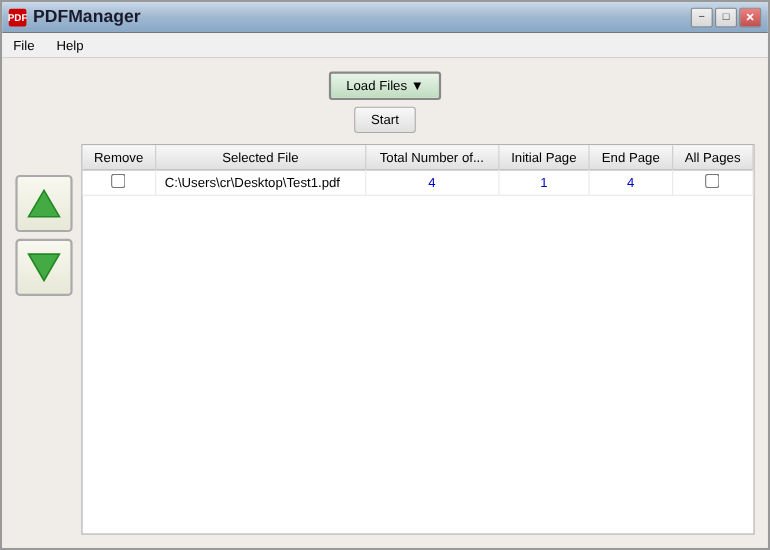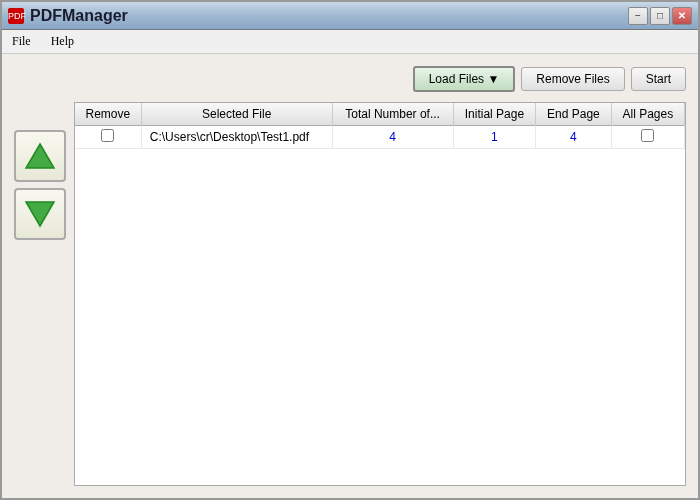--- a/index.html
+++ b/index.html
@@ -38,23 +38,24 @@
       gap: 6px;
     }
 
     .title-icon {
       width: 16px;
       height: 16px;
       background: #c00;
       border-radius: 2px;
       display: flex;
       align-items: center;
+      justify-content: center;
       font-size: 9px;
       color: white;
-      font-weight: normal;
+      font-weight: bold;
     }
 
     .title-text {
       font-size: 16px;
       font-weight: bold;
       color: #1a1a2e;
     }
 
     .title-bar-controls {
       display: flex;
@@ -88,37 +89,37 @@
       display: flex;
       gap: 8px;
     }
 
     .menu-item {
       padding: 2px 6px;
       cursor: pointer;
       font-size: 12px;
       color: #000;
       border-radius: 2px;
-      font-family: Liberation Serif, serif;
     }
 
     .content-area {
       flex: 1;
       background: #f0ede8;
       padding: 12px;
       display: flex;
       flex-direction: column;
       gap: 10px;
     }
 
     .toolbar {
       display: flex;
       justify-content: flex-end;
       gap: 6px;
       align-items: center;
+      flex-direction: column;
     }
 
     .toolbar-btn {
       padding: 4px 14px;
       background: linear-gradient(to bottom, #f8f8f8, #e0e0e0);
       border: 1px solid #aaa;
       border-radius: 3px;
       cursor: pointer;
       font-size: 12px;
       color: #000;
@@ -242,21 +243,20 @@
     <span class="menu-item">Help</span>
   </div>
 
   <div class="content-area">
 
     <div class="toolbar">
       <button class="toolbar-btn load-files">
         <span>Load Files</span>
         <span>▼</span>
       </button>
-      <button class="toolbar-btn">Remove Files</button>
       <button class="toolbar-btn">Start</button>
     </div>
 
     <div class="main-panel">
 
       <div class="side-buttons">
         <button class="arrow-btn">
           <svg class="arrow-up-svg" viewBox="0 0 32 32" xmlns="http://www.w3.org/2000/svg">
             <polygon points="16,4 30,28 2,28" fill="#44aa44" stroke="#228822" stroke-width="1.5"></polygon>
           </svg>

